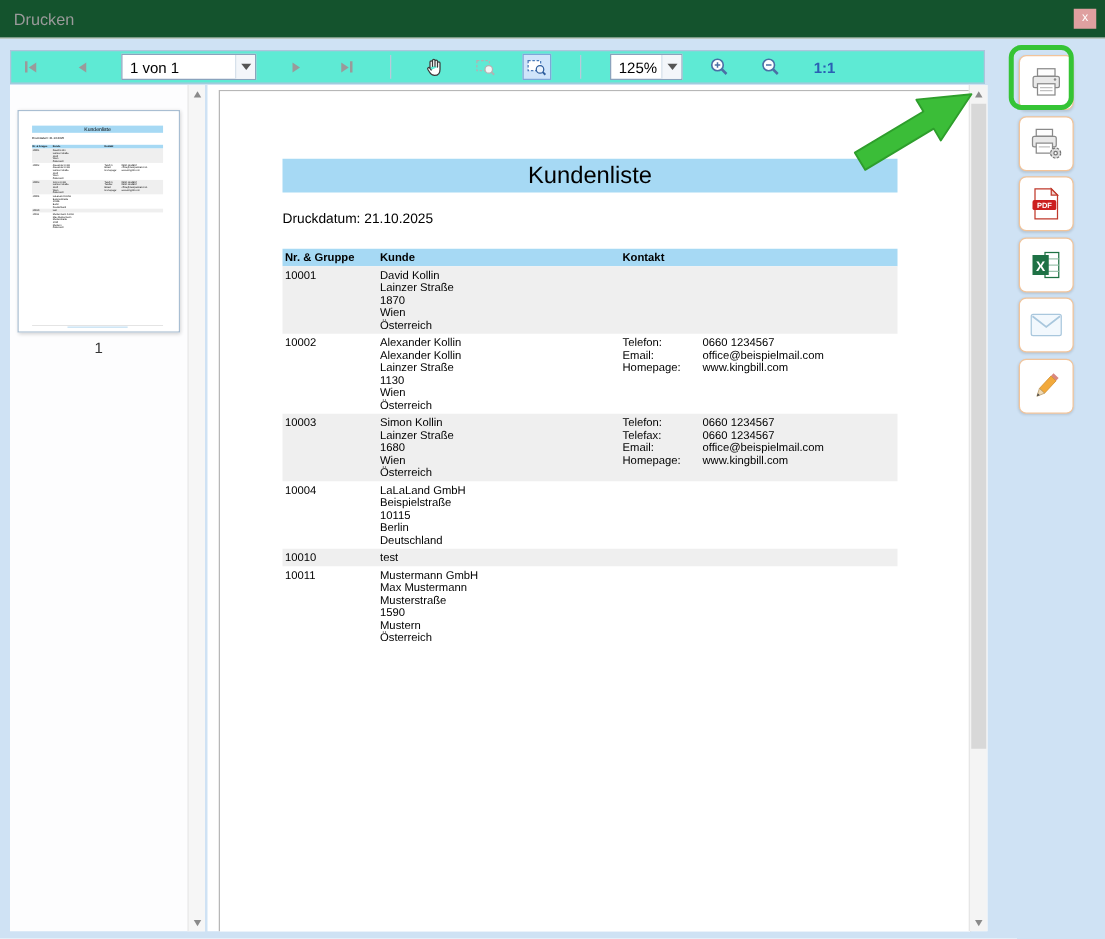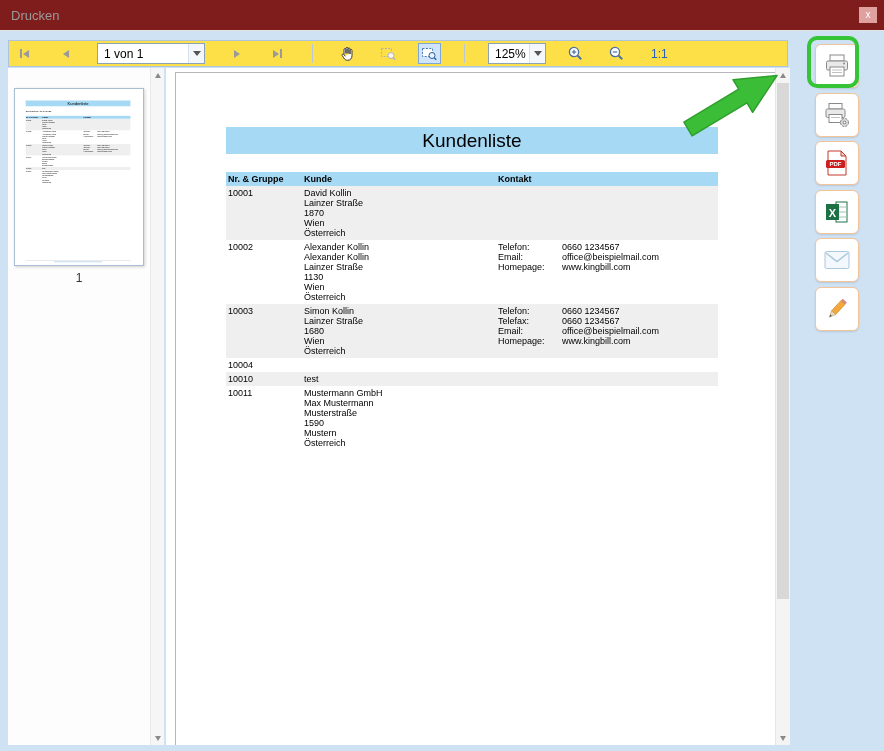--- a/index.html
+++ b/index.html
@@ -2,29 +2,29 @@
 <html><head>
 <meta charset="utf-8">
 <style>
   * { margin:0; padding:0; box-sizing:border-box; }
   html,body { width:884px; height:751px; }
   body { font-family:"Liberation Sans",sans-serif; overflow:hidden; background:#fff; }
 
   .window { position:relative; width:884px; height:751px; background:#cfe2f4; }
 
   
-  .titlebar { position:absolute; top:0; left:0; right:0; height:31px; background:#7f1d1d; border-bottom:1px solid #e4e4e4; z-index:5; }
+  .titlebar { position:absolute; top:0; left:0; right:0; height:31px; background:#14532d; border-bottom:1px solid #e4e4e4; z-index:5; }
   .title-text { position:absolute; left:11px; top:8px; font-size:13px; color:#9a9a9a; }
   .close-btn { position:absolute; right:7px; top:7px; width:18px; height:16px; background:#dfa0a0; color:#fff; font-size:10px; line-height:15px; text-align:center; cursor:pointer; }
 
   .content { position:absolute; top:31px; left:0; right:0; bottom:0; }
 
   
-  .toolbar { position:absolute; left:8px; top:9px; width:780px; height:27px; background:#fde047; border:1px solid #aec4dc; display:flex; align-items:center; padding:0 4px; gap:18px; }
-  .tb-btn { width:23px; height:21px; border:1px solid transparent; background:transparent; display:flex; align-items:center; justify-content:center; gap:1px; cursor:pointer; }
+  .toolbar { position:absolute; left:8px; top:9px; width:780px; height:27px; background:#5eead4; border:1px solid #aec4dc; display:flex; align-items:center; padding:0 4px; gap:18px; }
+  .tb-btn { width:23px; height:21px; border:1px solid transparent; background:transparent; display:flex; align-items:center; justify-content:center; gap:1px; cursor:pointer;font-weight:bold; }
   .tb-btn.active { background:#cfe4fa; border:1px solid #7ea7d8; }
   .tri-l { width:0; height:0; border-top:4px solid transparent; border-bottom:4px solid transparent; border-right:6px solid #5a5a5a; }
   .tri-r { width:0; height:0; border-top:4px solid transparent; border-bottom:4px solid transparent; border-left:6px solid #5a5a5a; }
   .nav-bar { width:2px; height:9px; background:#5a5a5a; }
   .dim .tri-l { border-right-color:#9a9a9a; } .dim .tri-r { border-left-color:#9a9a9a; } .dim .nav-bar { background:#9a9a9a; }
   .tb-select { height:21px; background:#fff; border:1px solid #8aa3bd; display:flex; align-items:center; font-size:12px; cursor:pointer; }
   .page-sel { width:108px; margin:0 2px; }
   .zoom-sel { width:58px; margin:0 0; }
   .sel-text { flex:1; padding-left:6px; white-space:nowrap; overflow:hidden; }
   .sel-chev { width:16px; height:100%; display:flex; align-items:center; justify-content:center; border-left:1px solid #d7e1eb; background:#f3f6fa; }
@@ -273,20 +273,24 @@
             <span class="tri-down"></span>
           </div>
       </div>
     </div>
 
     <div class="preview">
       <div class="page-holder">
         <div class="doc">
           <div class="doc-pad">
             <div class="band-title">Kundenliste</div>
+            <div class="doc-date">
+              <span>Druckdatum:</span>
+              <span>21.10.2025</span>
+            </div>
             <div class="doc-table">
               <div class="doc-thead">
                 <span class="h-nr">Nr. &amp; Gruppe</span>
                 <span class="h-kunde">Kunde</span>
                 <span class="h-kontakt">Kontakt</span>
               </div>
               <div>
                   <div class="doc-row alt">
                     <div class="cell nr">10001</div>
                     <div class="cell kunde">David Kollin
@@ -340,20 +344,25 @@
                         <div class="kvalue">office@beispielmail.com</div>
                       </div>
                       <div class="kline">
                         <div class="klabel">Homepage:</div>
                         <div class="kvalue">www.kingbill.com</div>
                       </div>
                     </div>
                   </div>
                   <div class="doc-row">
                     <div class="cell nr">10004</div>
+                    <div class="cell kunde">LaLaLand GmbH
+Beispielstraße
+10115
+Berlin
+Deutschland</div>
                     <div class="cell kontakt"></div>
                   </div>
                   <div class="doc-row alt">
                     <div class="cell nr">10010</div>
                     <div class="cell kunde">test</div>
                     <div class="cell kontakt"></div>
                   </div>
                   <div class="doc-row">
                     <div class="cell nr">10011</div>
                     <div class="cell kunde">Mustermann GmbH

